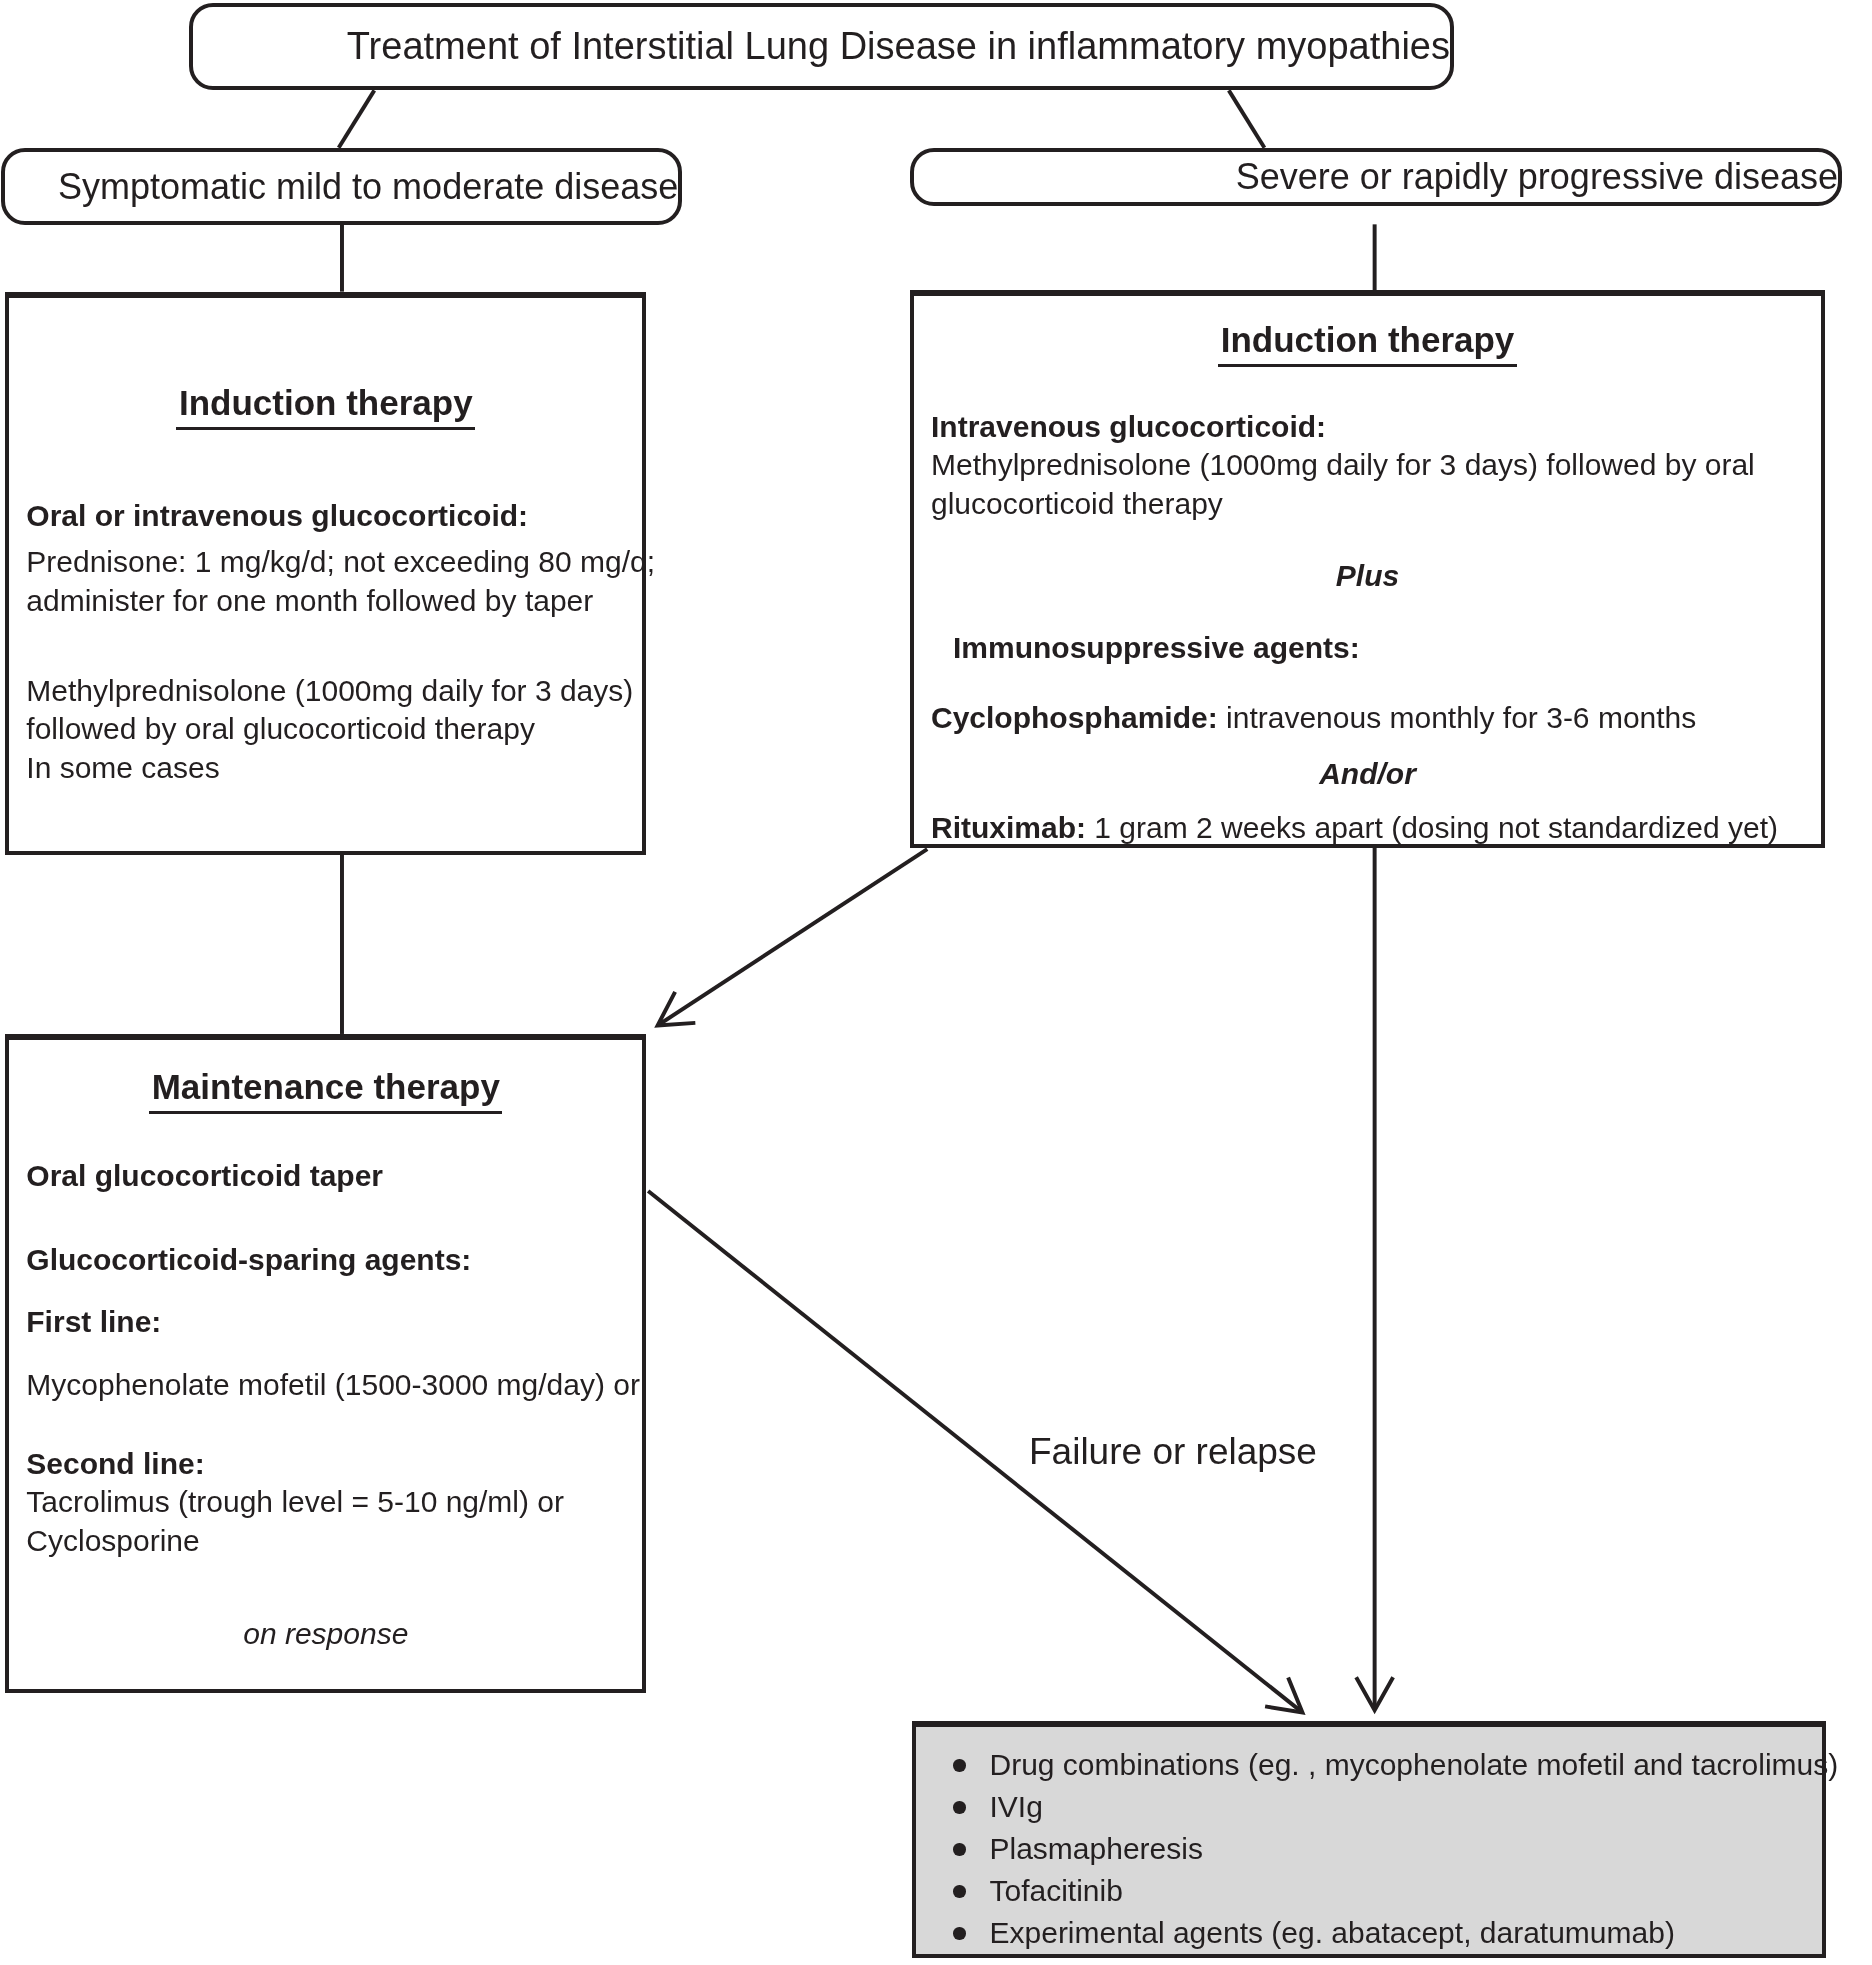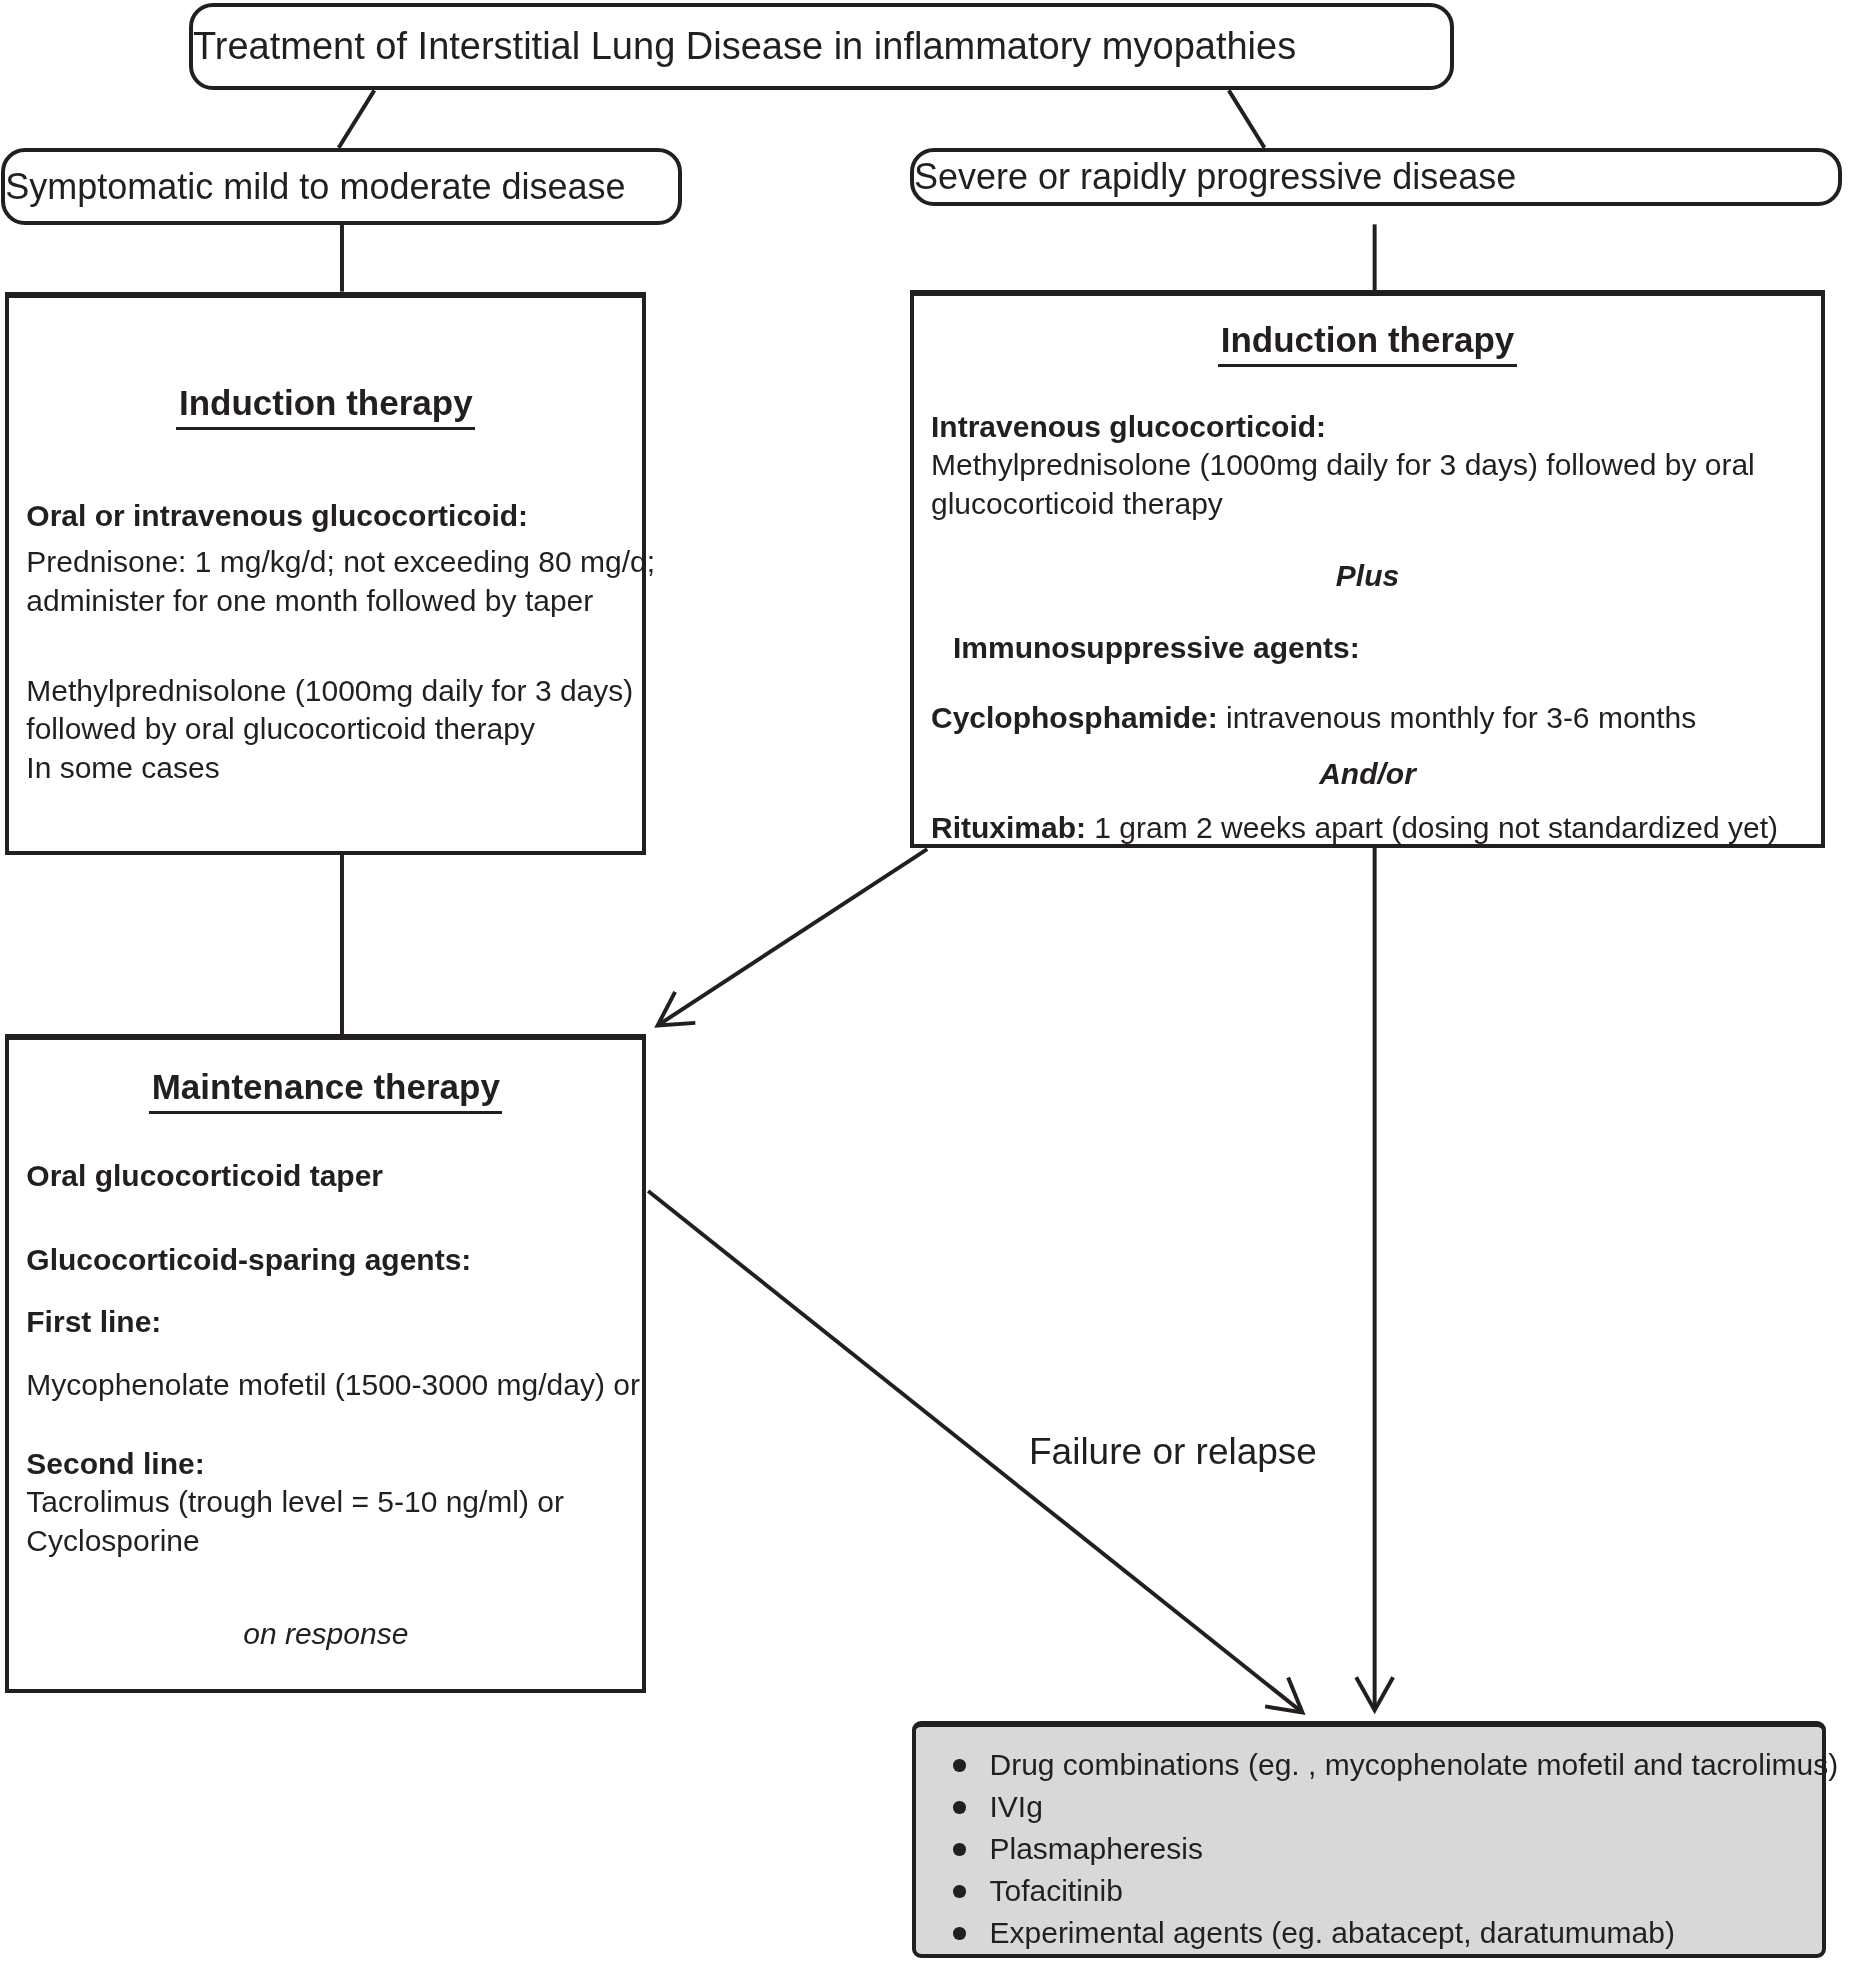--- a/index.html
+++ b/index.html
@@ -12,34 +12,33 @@
   }
   .box{
     position:absolute;
     box-sizing:border-box;
     border:4px solid #231f20;
     background:#ffffff;
   }
   .rounded{
     border-radius:24px;
     border-width:4.6px;
-    display:flex;align-items:center;justify-content:flex-start;
+    display:flex;align-items:center;justify-content:flex-end;
   }
   .rect{border-top-width:6px;}
   .title-box{left:189px;top:3.3px;width:1265px;height:87px;}
   .cat-left{left:1.3px;top:148px;width:681px;height:77px;}
   .cat-right{left:910px;top:148px;width:932px;height:58px;}
   .ind-left{left:5.3px;top:292px;width:641px;height:563px;}
   .ind-right{left:910px;top:290px;width:915px;height:558px;}
   .maint{left:5.3px;top:1034px;width:641px;height:659px;}
   .salvage{
     left:912px;top:1721px;width:914px;height:237px;
     background:#d8d8d8;
     padding:17px 0 0 24px;
-    border-radius:9px;
   }
   .title-text{font-size:38px;white-space:nowrap;}
   .cat-text{font-size:36px;white-space:nowrap;}
   .ln{
     position:absolute;left:0;width:100%;
     box-sizing:border-box;
     padding-left:17px;
     font-size:30px;line-height:38px;
     white-space:nowrap;
   }

